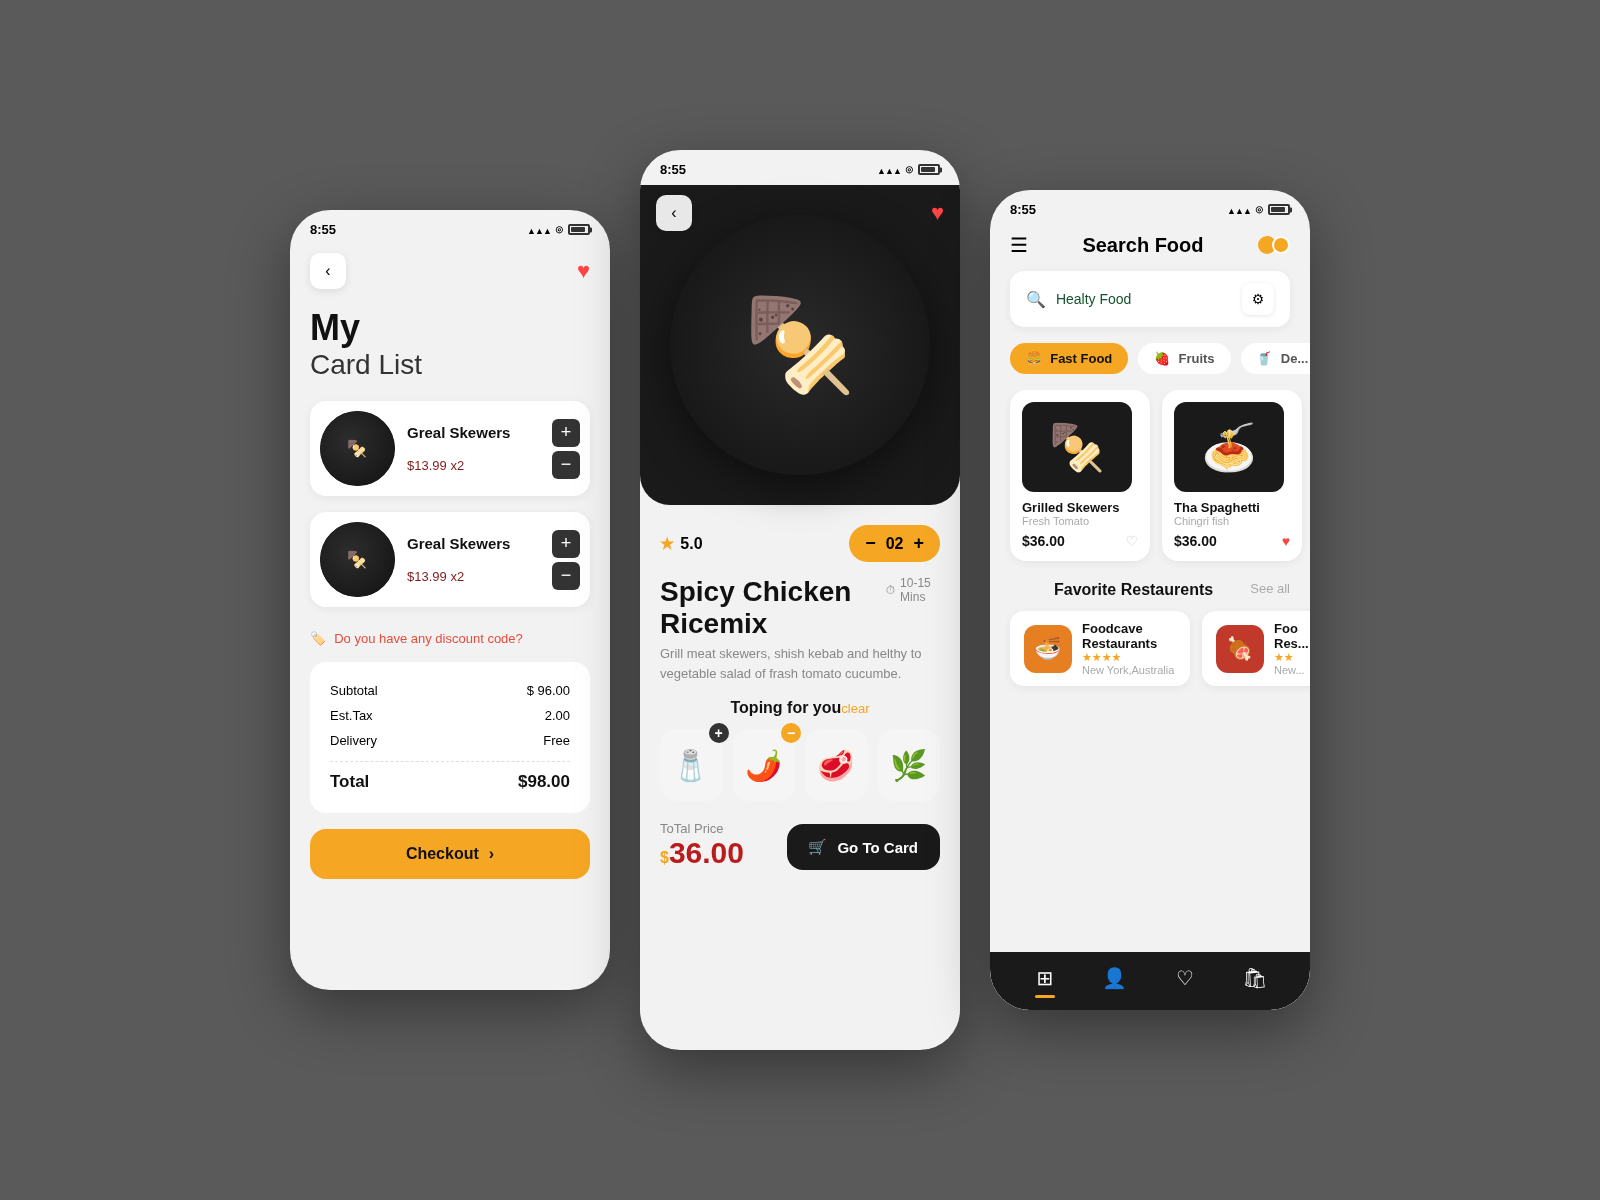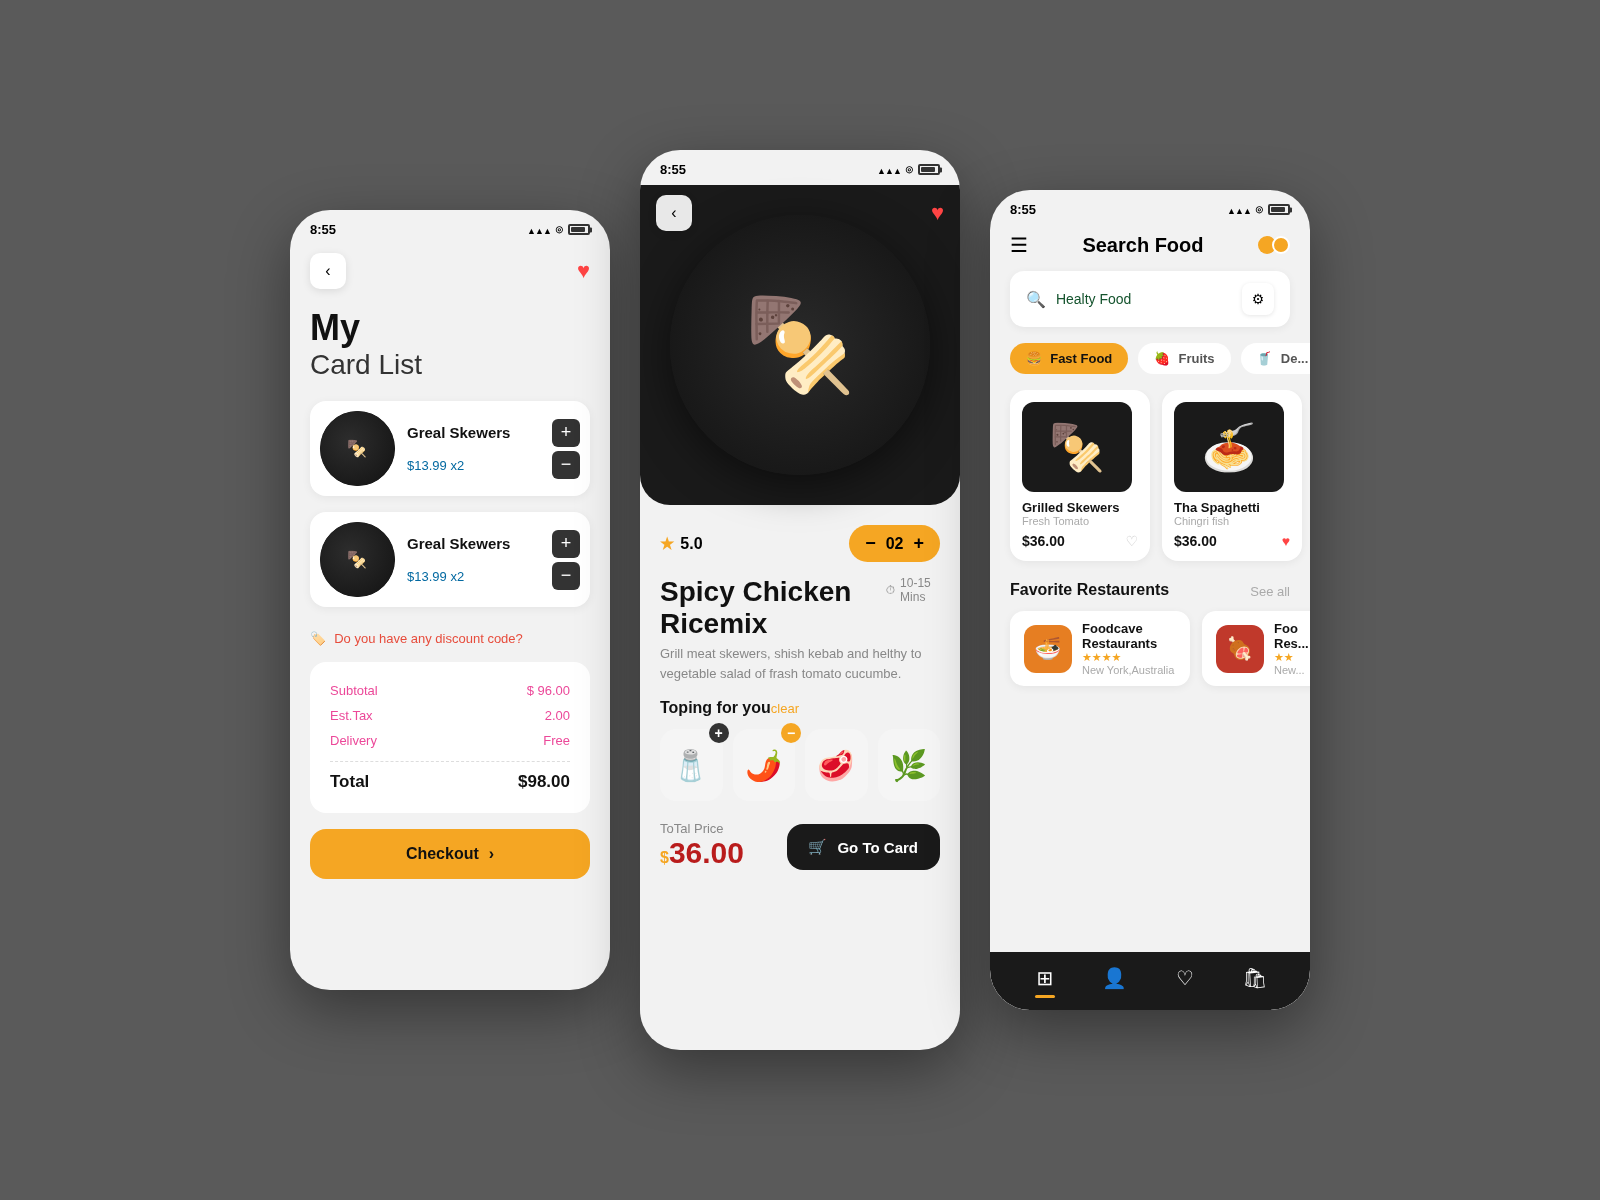--- a/index.html
+++ b/index.html
@@ -96,21 +96,21 @@
     }
     .food-img-circle {
       width: 75px; height: 75px;
       border-radius: 50%;
       background: #1a1a1a;
       overflow: hidden;
       flex-shrink: 0;
     }
     .card-info { flex: 1; padding: 0 12px; }
     .card-name { font-size: 15px; font-weight: 700; color: #111; }
-    .card-price { font-size: 13px; color: #0369a1; margin-top: 17px; }
+    .card-price { font-size: 13px; color: #7f1d1d; margin-top: 17px; }
     .qty-controls {
       display: flex;
       flex-direction: column;
       gap: 4px;
     }
     .qty-btn {
       width: 28px; height: 28px;
       background: #333;
       border-radius: 6px;
       color: white;
@@ -130,21 +130,21 @@
       background: white;
       margin: 0 20px;
       border-radius: 16px;
       padding: 16px 20px;
     }
     .summary-row {
       display: flex;
       justify-content: space-between;
       padding: 5px 0;
       font-size: 13px;
-      color: #ec4899;
+      color: #000000;
     }
     .summary-row.total {
       font-size: 17px;
       font-weight: 700;
       color: #111;
       border-top: 1px dashed #ddd;
       margin-top: 8px;
       padding-top: 10px;
     }
     .checkout-btn {
@@ -202,21 +202,21 @@
       font-size: 16px;
       font-weight: 700;
     }
     .qty-pill-btn { cursor: pointer; font-size: 18px; }
     .food-detail-title { font-size: 28px; font-weight: 800; color: #111; margin-bottom: 4px; }
     .time-badge {
       display: flex; align-items: center; gap: 5px;
       font-size: 12px; color: #888; margin-bottom: 10px;
     }
     .food-desc { font-size: 13px; color: #888; line-height: 1.5; margin-bottom: 16px; }
-    .toping-header { display: flex; justify-content: flex-start; align-items: center; margin-bottom: 12px; }
+    .toping-header { display: flex; justify-content: center; align-items: center; margin-bottom: 12px; }
     .toping-title { font-size: 16px; font-weight: 700; color: #111; }
     .clear-btn { color: #f5a623; font-size: 13px; cursor: pointer; }
     .toping-list { display: flex; gap: 10px; }
     .toping-item {
       width: 72px; height: 72px;
       background: #f5f5f5;
       border-radius: 16px;
       display: flex; align-items: center; justify-content: center;
       font-size: 30px;
       position: relative;
@@ -328,22 +328,23 @@
     .food-card-sub { font-size: 11px; color: #aaa; margin-bottom: 6px; }
     .food-card-bottom { display: flex; justify-content: space-between; align-items: center; }
     .food-card-price { font-size: 14px; font-weight: 700; color: #111; }
     .fav-heart { font-size: 14px; cursor: pointer; }
     .fav-heart.liked { color: #ff4444; }
     .fav-heart.unliked { color: #ccc; }
 
     .section-header {
       display: flex;
       justify-content: space-between;
-      align-items: flex-end;
+      align-items: flex-start;
       padding: 4px 20px 12px;
+      margin-left: 44px;
     }
     .section-title { font-size: 16px; font-weight: 700; color: #111; }
     .see-all { font-size: 13px; color: #aaa; cursor: pointer; }
 
     .restaurant-list { display: flex; gap: 12px; padding: 0 20px; }
     .restaurant-card {
       display: flex;
       align-items: center;
       gap: 10px;
       background: white;

